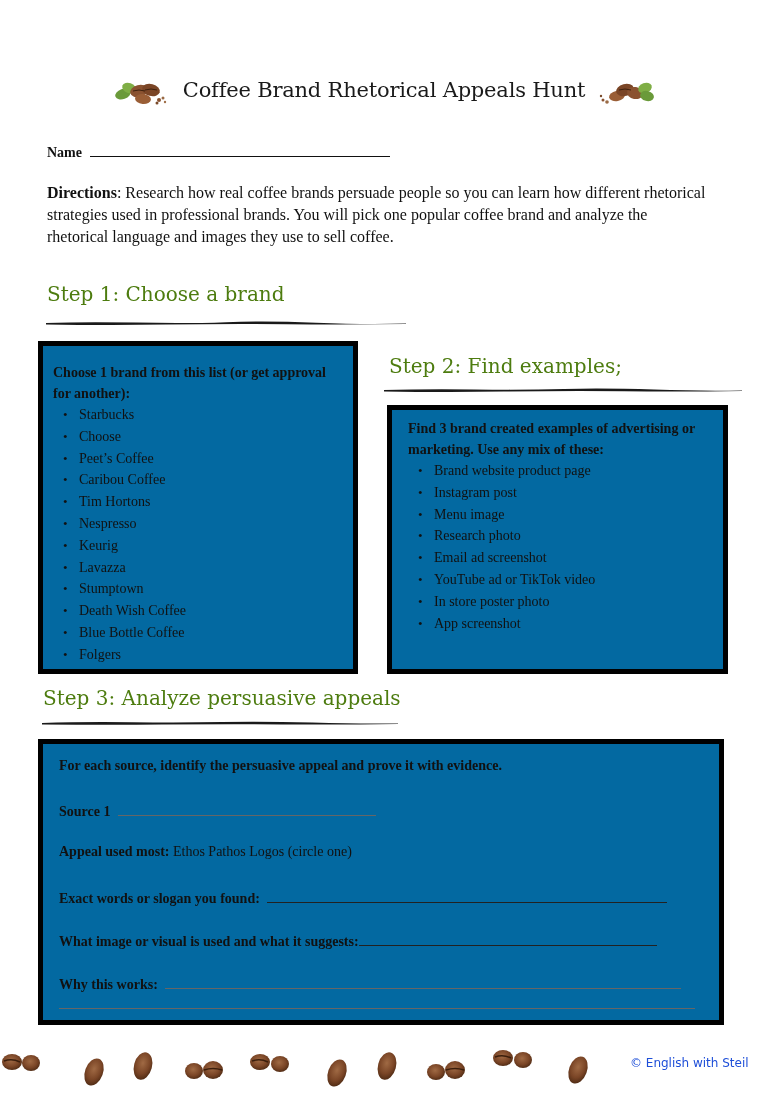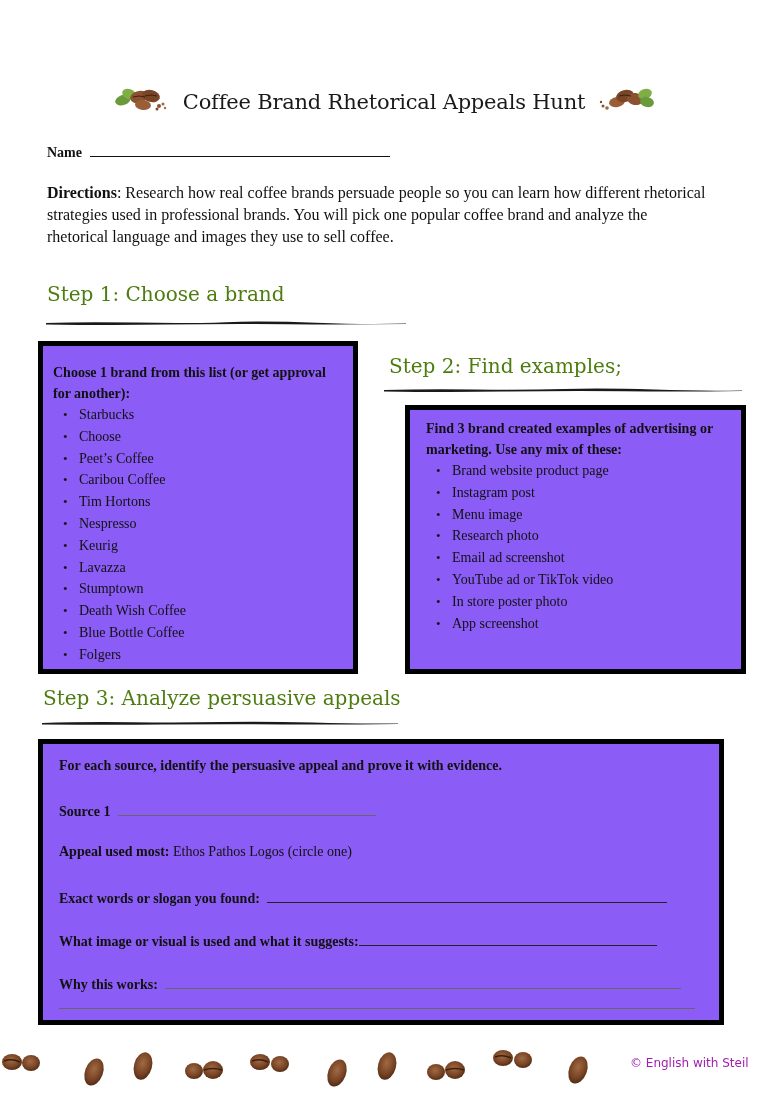--- a/index.html
+++ b/index.html
@@ -1,50 +1,50 @@
 <!DOCTYPE html>
 <html><head>
 <meta charset="utf-8">
 <style>
   html, body { margin: 0; padding: 0; background: #ffffff; }
   body { width: 768px; height: 1100px; position: relative; overflow: hidden;
          font-family: "Liberation Serif", "DejaVu Serif", serif; color: #111; }
   .abs { position: absolute; }
 
   
-  .title-row { left: 0; top: 78px; width: 768px; height: 36px; display: flex; align-items: flex-end; justify-content: center; gap: 12px; }
+  .title-row { left: 0; top: 78px; width: 768px; height: 36px; display: flex; align-items: flex-start; justify-content: center; gap: 12px; }
   .title-text { font-family: "DejaVu Serif", serif; font-size: 21px; color: #1a1a1a; letter-spacing: -0.2px; }
   .bean-cluster { width: 58px; height: 30px; }
 
   
   .name-line { left: 47px; top: 142px; font-size: 14px; font-weight: bold; text-align: right; }
   .name-blank { display: inline-block; width: 300px; border-bottom: 1px solid #111; height: 14px; vertical-align: baseline; margin-left: 4px; }
   .directions { left: 47px; top: 182px; width: 660px; font-size: 16px; line-height: 22px; }
   .directions b { font-weight: bold; }
 
   
   .step-heading { font-family: "DejaVu Serif", serif; font-size: 20px; color: #4d7c0f; white-space: nowrap; }
   .brush { height: 6px; }
 
   
-  .box { border: 5px solid #000; box-sizing: border-box; background: #8b5cf6; }
+  .box { border: 5px solid #000; box-sizing: border-box; background: #0369a1; }
   .box-title { font-weight: bold; font-size: 14px; line-height: 21px; }
   .box ul { margin: 0; padding-left: 26px; font-size: 14px; line-height: 21.8px; list-style: none; }
   .box ul li { position: relative; }
   .box ul li::before { content: "\2022"; position: absolute; left: -16px; top: 0; font-size: 13px; }
 
   
   .s3-row { position: absolute; left: 16px; font-size: 14px; white-space: nowrap; }
   .s3-row b { font-weight: bold; }
   .blank { display: inline-block; border-bottom: 1px solid #222; height: 14px; vertical-align: baseline; }
   .blank.grey { border-bottom-color: #666; }
 
   
   .footer-beans { left: 0; top: 1044px; width: 600px; height: 50px; }
-  .copyright { left: 630px; top: 1056px; font-family: "DejaVu Sans", sans-serif; font-size: 12px; color: #a21caf; }
+  .copyright { left: 630px; top: 1056px; font-family: "DejaVu Sans", sans-serif; font-size: 12px; color: #1d4ed8; }
 </style>
 </head>
 <body>
 
 <div class="abs title-row">
   <svg class="bean-cluster" viewBox="0 0 58 30">
     <ellipse cx="10" cy="16" rx="8" ry="5" fill="#6a9a3a" transform="rotate(-20 10 16)"></ellipse>
     <ellipse cx="16" cy="10" rx="7" ry="5" fill="#7fae45" transform="rotate(20 16 10)"></ellipse>
     <ellipse cx="26" cy="13" rx="9" ry="6" fill="#8a5230" transform="rotate(-15 26 13)"></ellipse>
     <ellipse cx="38" cy="12" rx="9" ry="6" fill="#7a4526" transform="rotate(15 38 12)"></ellipse>
@@ -102,21 +102,21 @@
       <li>Folgers</li>
     </ul>
   </div>
 </div>
 
 <div class="abs step-heading" style="left:389px; top:354px;">Step 2: Find examples;</div>
 <svg class="abs brush" style="left:384px; top:387px; width:358px;" viewBox="0 0 358 6" preserveAspectRatio="none">
   <path d="M0 3 Q40 1.8 90 2.4 T180 2 T270 2.6 T358 3.4 L358 3.9 Q300 4.8 240 4.2 T120 4.6 T0 4.4 Z" fill="#1a1a1a"></path>
 </svg>
 
-<div class="abs box" style="left:405px; top:405px; width:341px; height:269px;">
+<div class="abs box" style="left:387px; top:405px; width:341px; height:269px;">
   <div style="position:absolute; left:16px; top:8px; width:300px;">
     <div class="box-title">Find 3 brand created examples of advertising or marketing. Use any mix of these:</div>
     <ul>
       <li>Brand website product page</li>
       <li>Instagram post</li>
       <li>Menu image</li>
       <li>Research photo</li>
       <li>Email ad screenshot</li>
       <li>YouTube ad or TikTok video</li>
       <li>In store poster photo</li>

